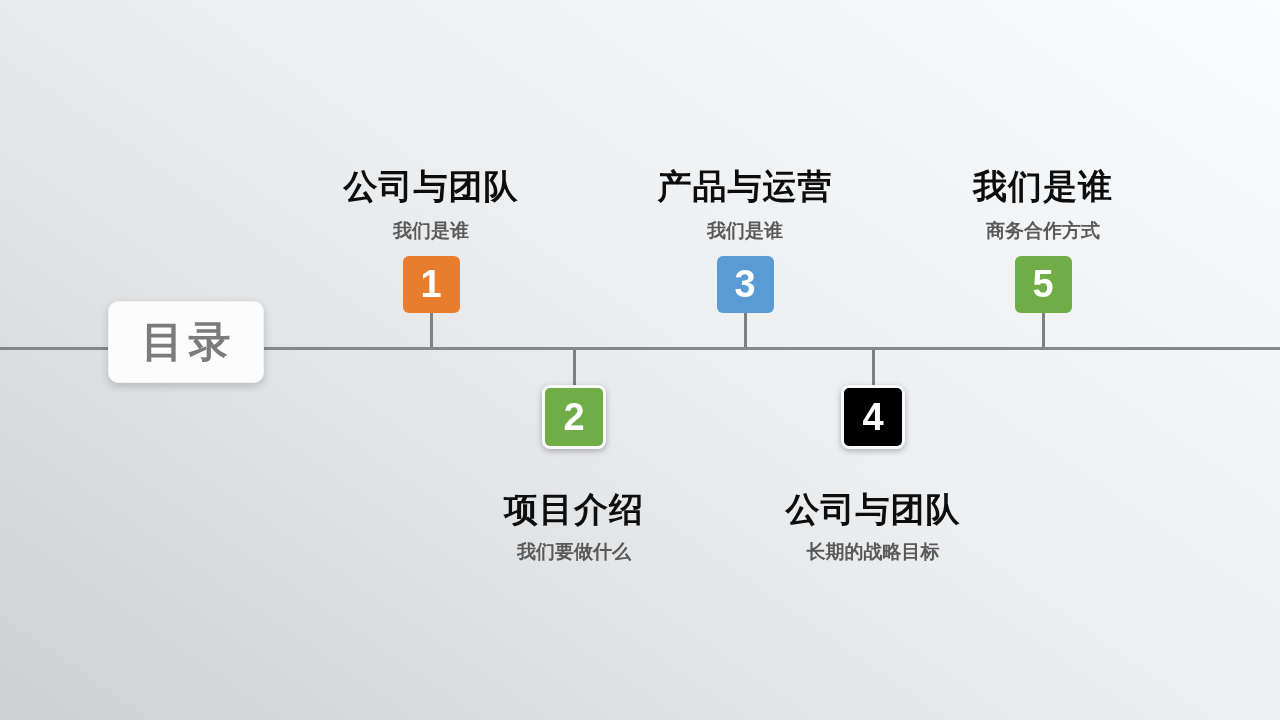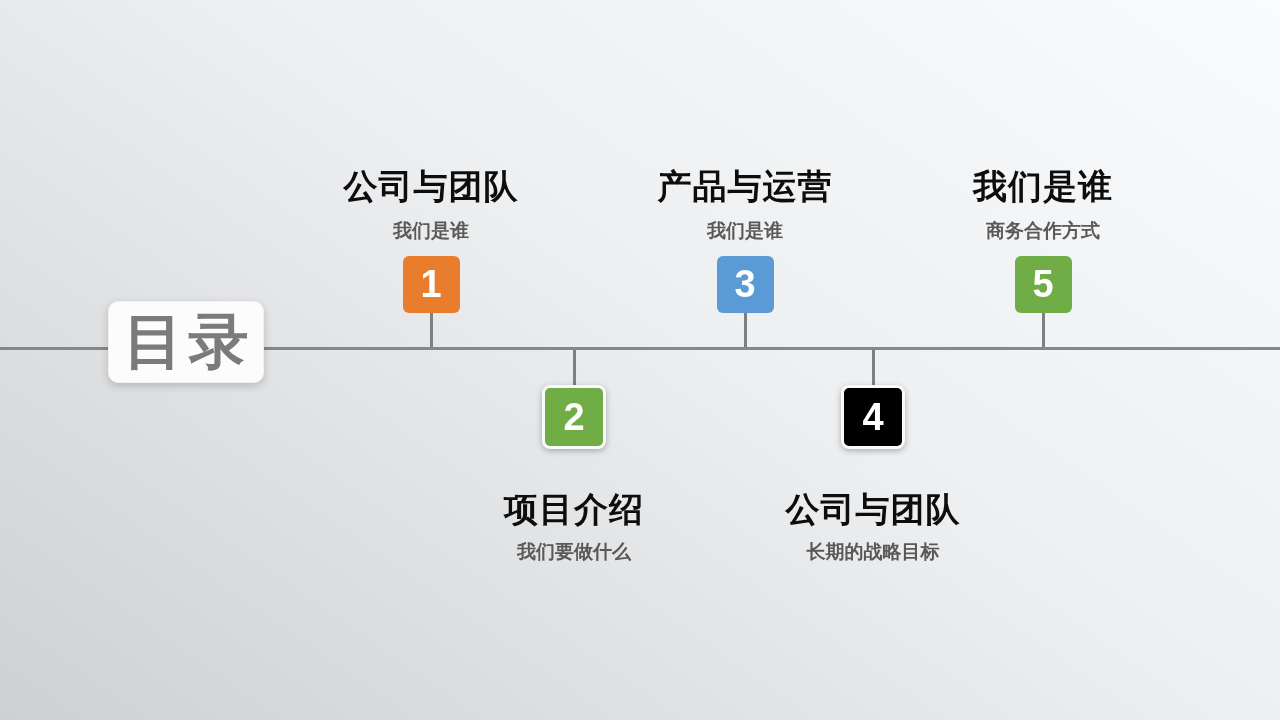--- a/index.html
+++ b/index.html
@@ -33,21 +33,21 @@
     background: #fcfcfd;
     border: 1px solid #f1f1f2;
     border-radius: 10px;
     box-shadow: 0 3px 8px rgba(0,0,0,0.18);
     display: flex;
     align-items: center;
     justify-content: center;
     z-index: 3;
   }
   .catalog-label {
-    font-size: 60px;
+    font-size: 42px;
     font-weight: bold;
     color: #7b7b7c;
     letter-spacing: 5px;
     text-shadow: 0 1px 1px rgba(255,255,255,0.8);
     padding-left: 5px;
   }
 
   .item {
     position: absolute;
     width: 260px;

